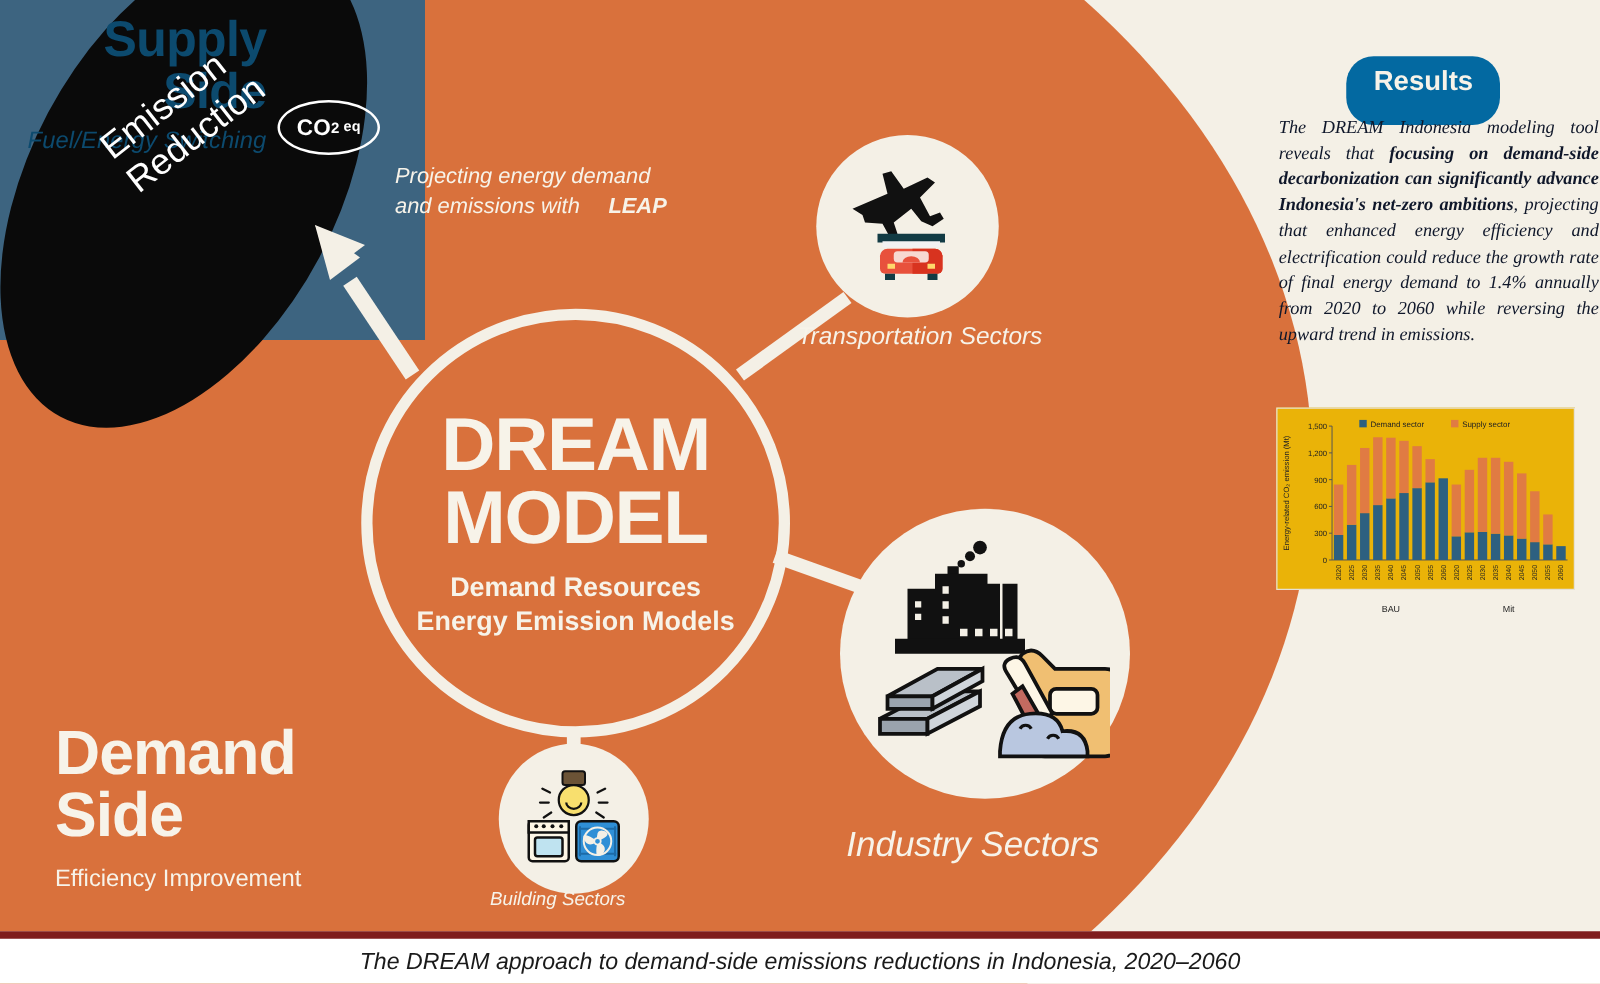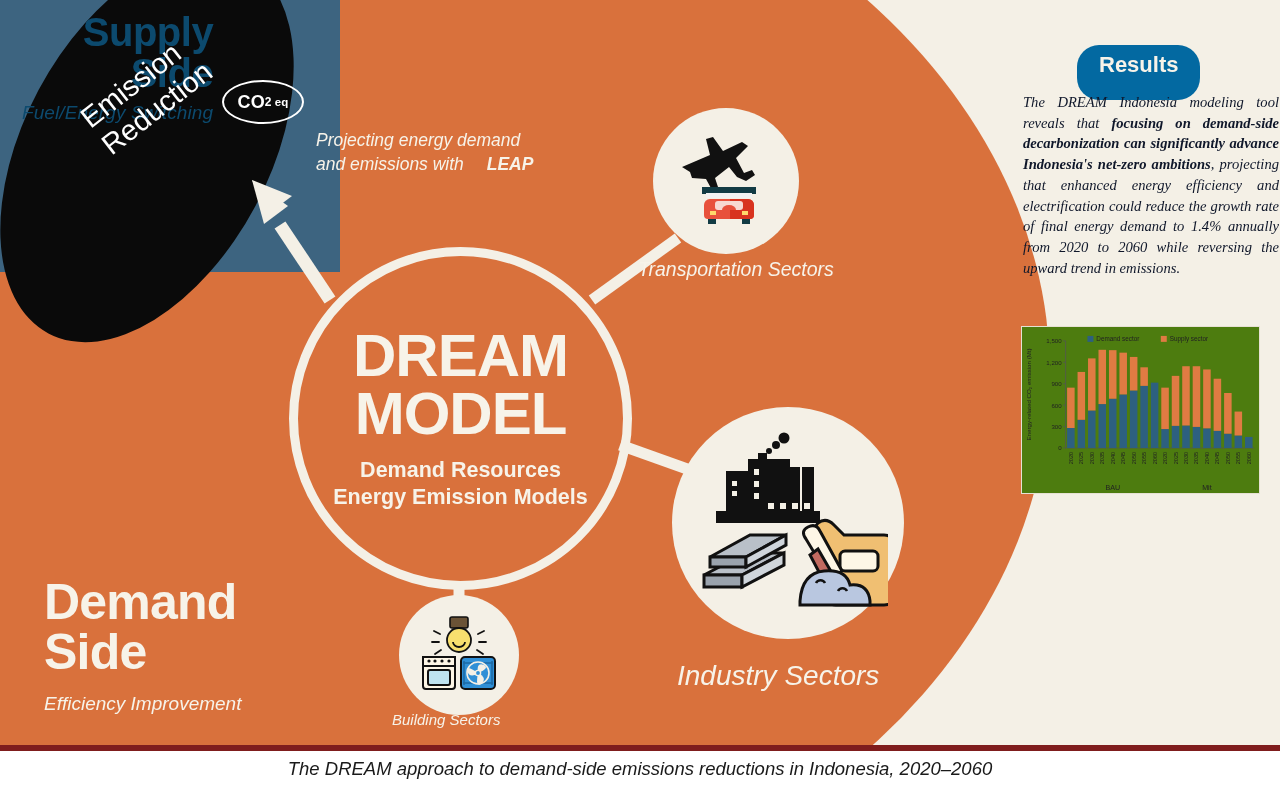--- a/index.html
+++ b/index.html
@@ -62,21 +62,21 @@
     width:82px; height:44px; border:2.5px solid #ffffff; border-radius:50%;
     display:flex; align-items:center; justify-content:center;
     color:#ffffff; font-weight:700; font-size:18px; letter-spacing:0.2px;
   }
   .co2-pill sub { font-size: 12px; font-weight:700; }
   .co2-pill .eq { font-size: 11.5px; font-weight:700; margin-left:3px; }
 
   
   .demand-side { position:absolute; left:44px; top:577px; color:#f7f3e9; z-index:6; }
   .demand-side .t1 { font-size: 50px; font-weight: 700; line-height: 1.0; letter-spacing:-0.8px; }
-  .demand-side .sub { font-size: 19px; font-style: italic; margin-top: 16px; }
+  .demand-side .sub { font-size: 19px; margin-top: 16px; }
 
   
   .projecting {
     position:absolute; left:316px; top:128px; z-index:6;
     color:#f7f3e9; font-size:17.5px; font-style:italic; line-height:1.38;
     width: 230px;
   }
   .projecting b { font-weight: 700; font-style: italic; margin-left: 18px; }
 
   
@@ -114,22 +114,22 @@
   .results-text {
     position:absolute; left:1023px; top:92px; width:256px; z-index:6;
     color:#0f172a; font-size:14.6px; font-style:italic; line-height:1.42;
     text-align:justify;
     font-family:Liberation Serif, serif;
   }
   .results-text b { font-weight:700; font-style:italic; }
 
   
   .chart-card {
-    position:absolute; left:1021px; top:326px; width:239px; height:168px;
-    background:#4d7c0f; z-index:6; border:1px solid #e6e1d4;
+    position:absolute; left:1021px; top:326px; width:239px; height:146px;
+    background:#eab308; z-index:6; border:1px solid #e6e1d4;
   }
   .chart-inner { position:absolute; inset:0; }
 
   
   .caption-bar { position:absolute; left:0; top:745px; width:1280px; height:42px;
                  background:#ffffff; border-top:6px solid #7f1d1d; z-index:9;
                  display:flex; align-items:center; justify-content:center; }
   .caption-bar span { font-size:18.5px; font-style:italic; color:#1a1a1a; }
 </style>
 </head>

